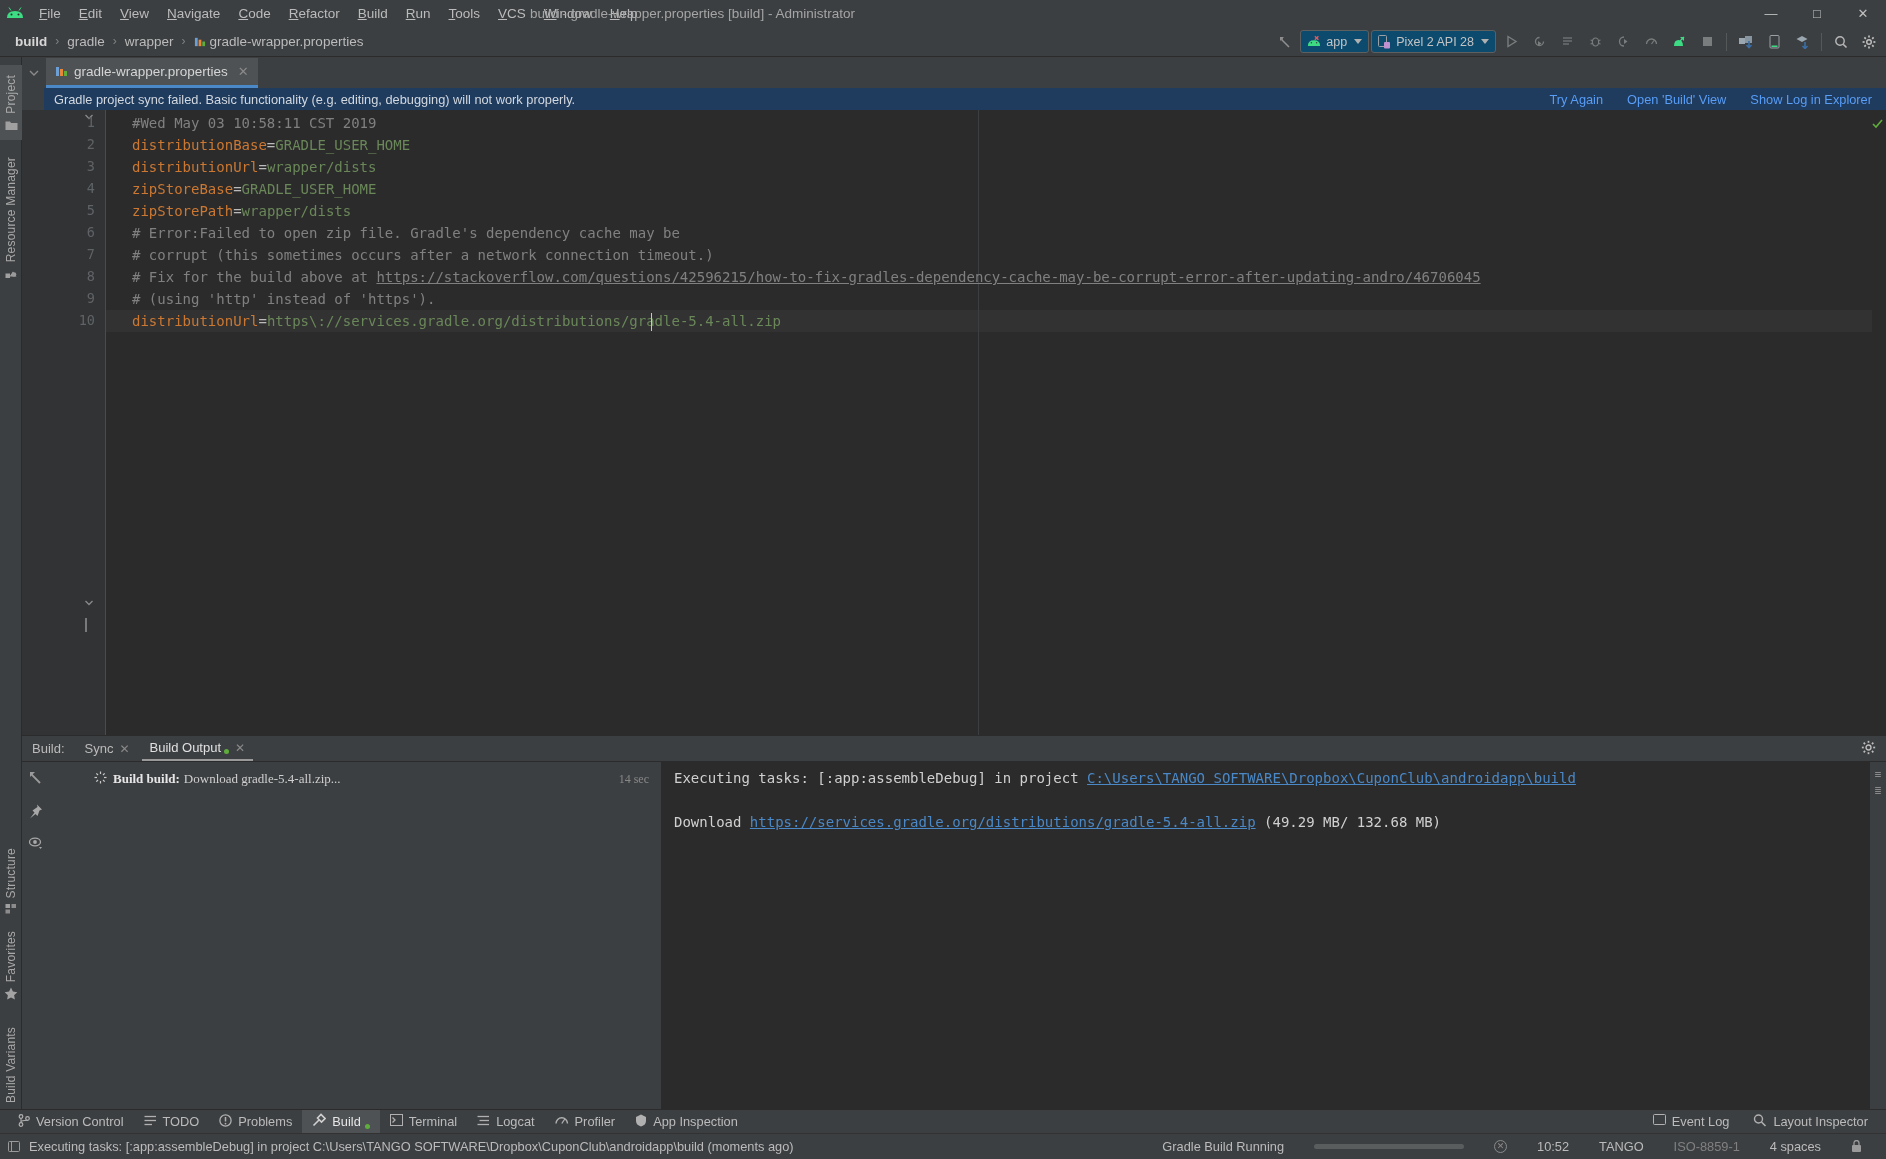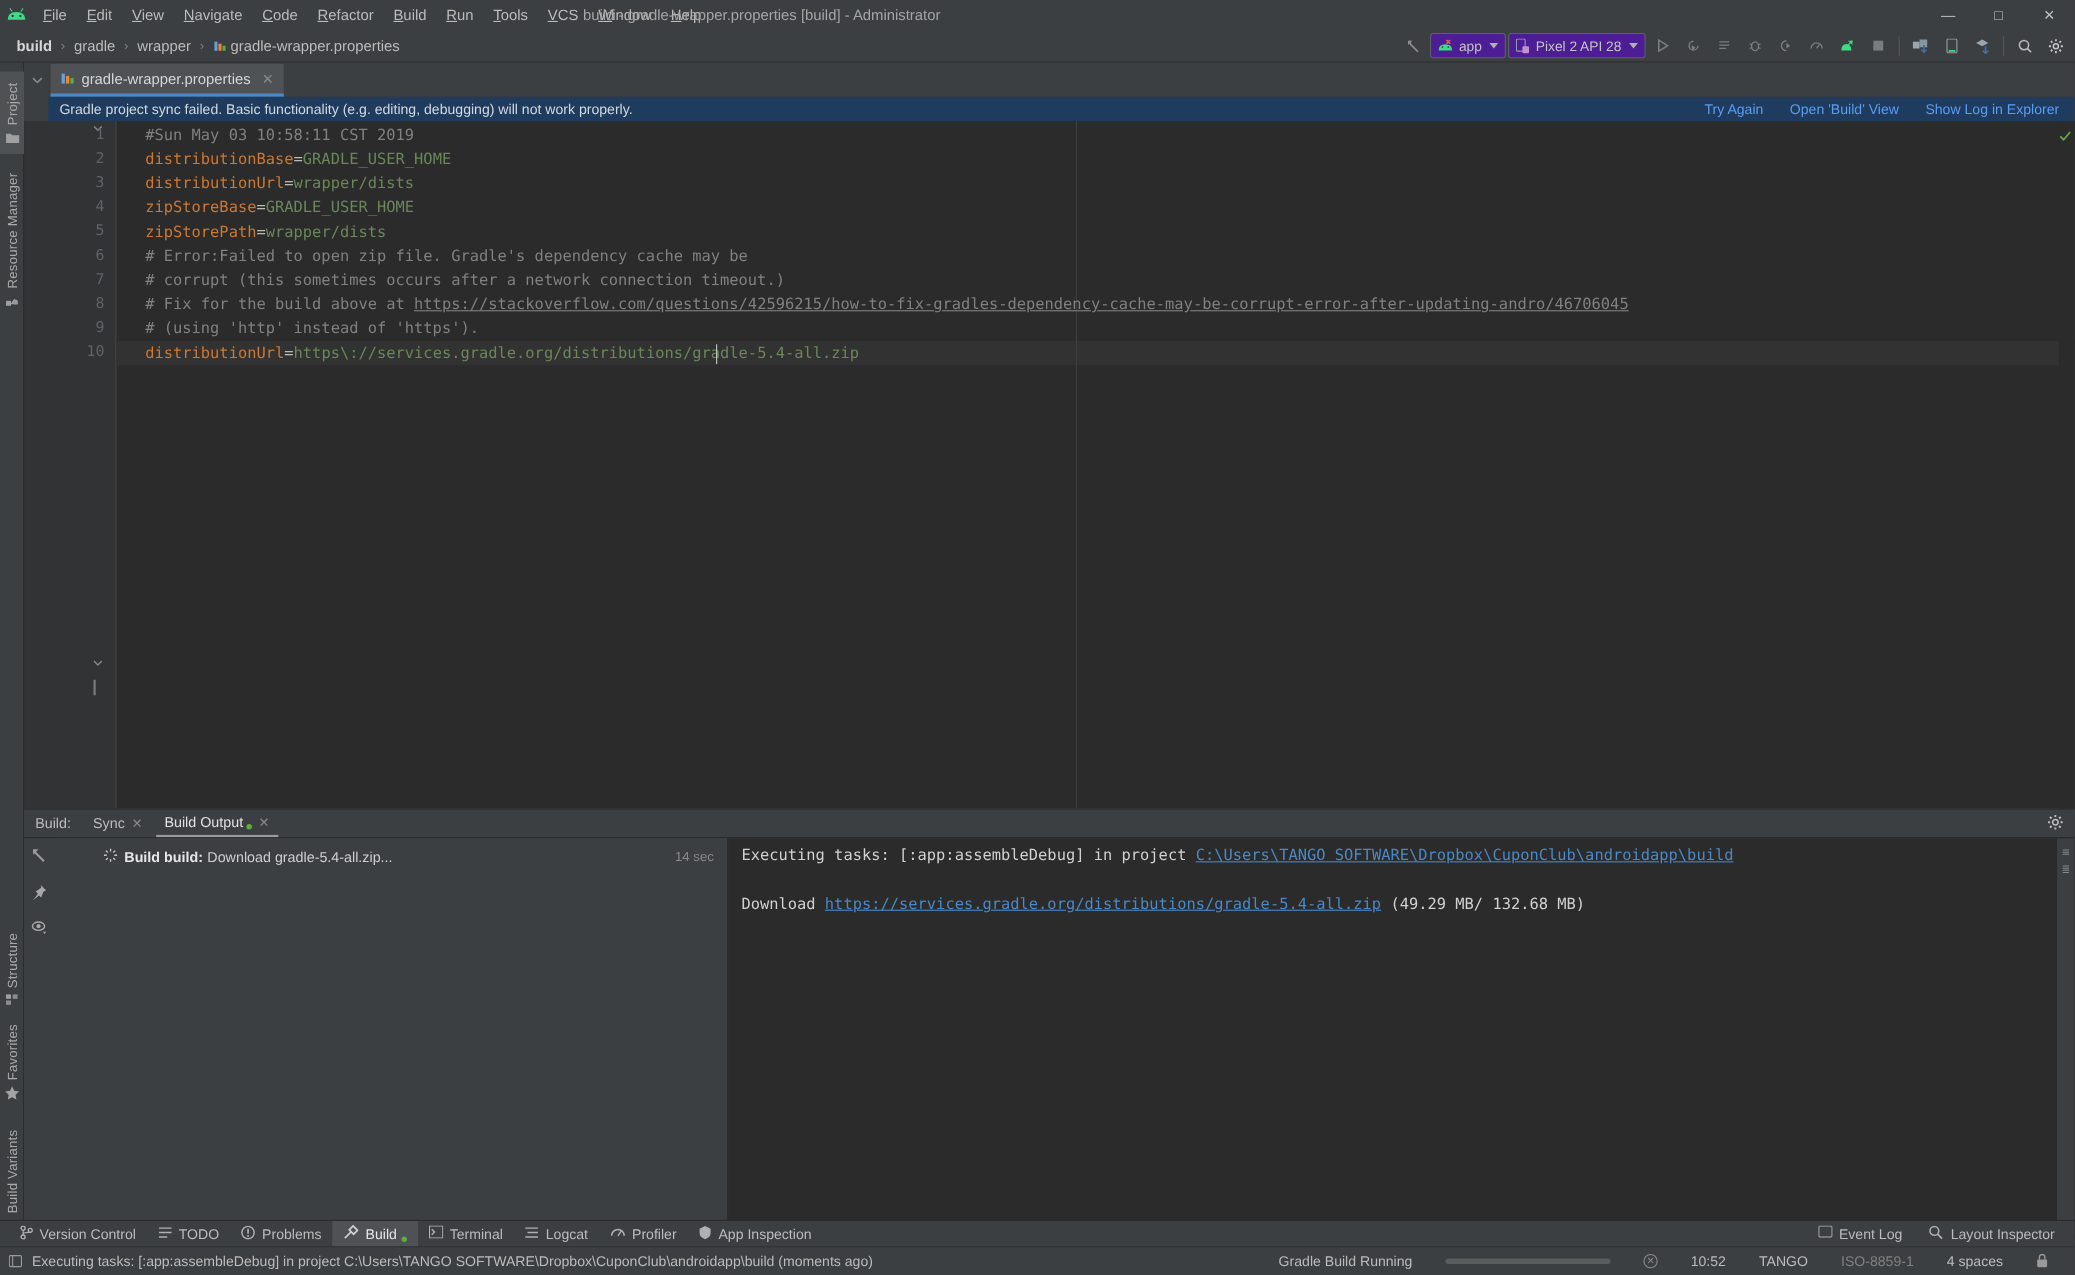--- a/index.html
+++ b/index.html
@@ -47,21 +47,21 @@
   .crumbs { display:flex; align-items:center; padding-left: 10px; gap:2px; }
   .crumb { color:#bbbbbb; font-size: 13.5px; padding: 1px 5px; white-space:nowrap; }
   .crumb.bold { font-weight: bold; color: #d6d6d6;}
   .crumb-sep { color:#808080; font-size: 12px; padding: 0 1px;}
   .crumb-ico { display:inline-flex; margin-right:4px; vertical-align:middle;}
 
   .nav-right { position:absolute; right: 4px; top:0; height:31px; display:flex; align-items:center; gap: 2px;}
   .tbtn { width: 26px; height: 25px; display:flex; align-items:center; justify-content:center; border-radius:3px; }
   .combo {
     display:flex; align-items:center; gap:5px; height:23px; padding: 0 6px;
-    border:1px solid #5e6060; border-radius: 3px; background: #4c1d95;
+    border:1px solid #5e6060; border-radius: 3px; background: #0c4a6e;
     color:#c3c3c3; font-size: 12.5px; white-space:nowrap;
   }
   .caret { width:0; height:0; border-left:4px solid transparent; border-right:4px solid transparent; border-top:5px solid #b0b0b0; margin-left:2px;}
   .tb-sep { width:1px; height:18px; background:#555858; margin: 0 4px; }
 
   
   .tabstrip {
     position:absolute; top: 57px; left: 22px; width: 1864px; height: 31px;
     background: #3c3f41; display:flex; align-items:flex-end;
   }
@@ -151,21 +151,21 @@
   .build-iconcol {
     width: 28px; background:#3c3f41; display:flex; flex-direction:column;
     align-items:center; padding-top: 8px; gap: 14px; flex: 0 0 28px;
   }
   .build-tree {
     width: 612px; flex: 0 0 612px; background: #3c3f41; position:relative;
     border-right: 1px solid #2b2b2b;
   }
   .tree-row {
     display:flex; align-items:center; gap:6px; height: 22px; padding-left: 58px;
-    font-size: 13px; color:#cfcfcf; position:relative;
+    font-size: 13px; color:#cfcfcf; position:relative;font-family:Liberation Serif, serif;
   }
   .tree-row .dur { position:absolute; right: 12px; color:#888; font-size: 12px;}
   .tree-row b { color:#e6e6e6; font-weight: bold; }
   .build-console {
     flex: 1; background: #2b2b2b; position:relative; overflow:hidden;
     font-family: "DejaVu Sans Mono", monospace; font-size: 14px; color:#d0d0d0;
   }
   .console-line { position:absolute; left: 12px; white-space:pre; }
   .console-line a { color:#4a88c7; text-decoration: underline; }
   .console-rail { position:absolute; top:0; right:0; width: 16px; height:100%; background:#3c3f41;}
@@ -469,21 +469,21 @@
     <div class="code" id="code">
         <div class="hl-line" style="top: 200px;"></div>
       <div class="rightmargin" style="left: 872px;"></div>
       <div class="scroll-right">
         <div class="ok-check">
           <svg width="11" height="11" viewBox="0 0 11 11">
               <path d="M1 6 L4 9 L10 2" stroke="#5fad3c" stroke-width="1.6" fill="none"></path>
             </svg>
         </div>
       </div>
-    <div class="cline" style="top: 2px;"><span class="comment">#Sun May 03 10:58:11 CST 2019</span></div>
+    <div class="cline" style="top: 2px;"><span class="comment">#Wed May 03 10:58:11 CST 2019</span></div>
         <div class="cline" style="top: 24px;"><span class="prop-key">distributionBase</span><span class="">=</span><span class="prop-val">GRADLE_USER_HOME</span></div>
         <div class="cline" style="top: 46px;"><span class="prop-key">distributionUrl</span><span class="">=</span><span class="prop-val">wrapper/dists</span></div>
         <div class="cline" style="top: 68px;"><span class="prop-key">zipStoreBase</span><span class="">=</span><span class="prop-val">GRADLE_USER_HOME</span></div>
         <div class="cline" style="top: 90px;"><span class="prop-key">zipStorePath</span><span class="">=</span><span class="prop-val">wrapper/dists</span></div>
         <div class="cline" style="top: 134px;"><span class="comment"># corrupt (this sometimes occurs after a network connection timeout.)</span></div>
         <div class="cline" style="top: 112px;"><span class="comment"># Error:Failed to open zip file. Gradle's dependency cache may be</span></div>
         <div class="cline" style="top: 156px;"><span class="comment"># Fix for the build above at </span><span class="clink">https://stackoverflow.com/questions/42596215/how-to-fix-gradles-dependency-cache-may-be-corrupt-error-after-updating-andro/46706045</span></div>
         <div class="cline" style="top: 178px;"><span class="comment"># (using 'http' instead of 'https').</span></div>
         <div class="cline" style="top: 200px;"><span class="prop-key">distributionUrl</span><span class="">=</span><span class="prop-val">https\://services.gradle.org/distributions/gradle-5.4-all.zip</span></div>
         <div class="caret-bar" style="left: 545px; top: 203px;"></div>

